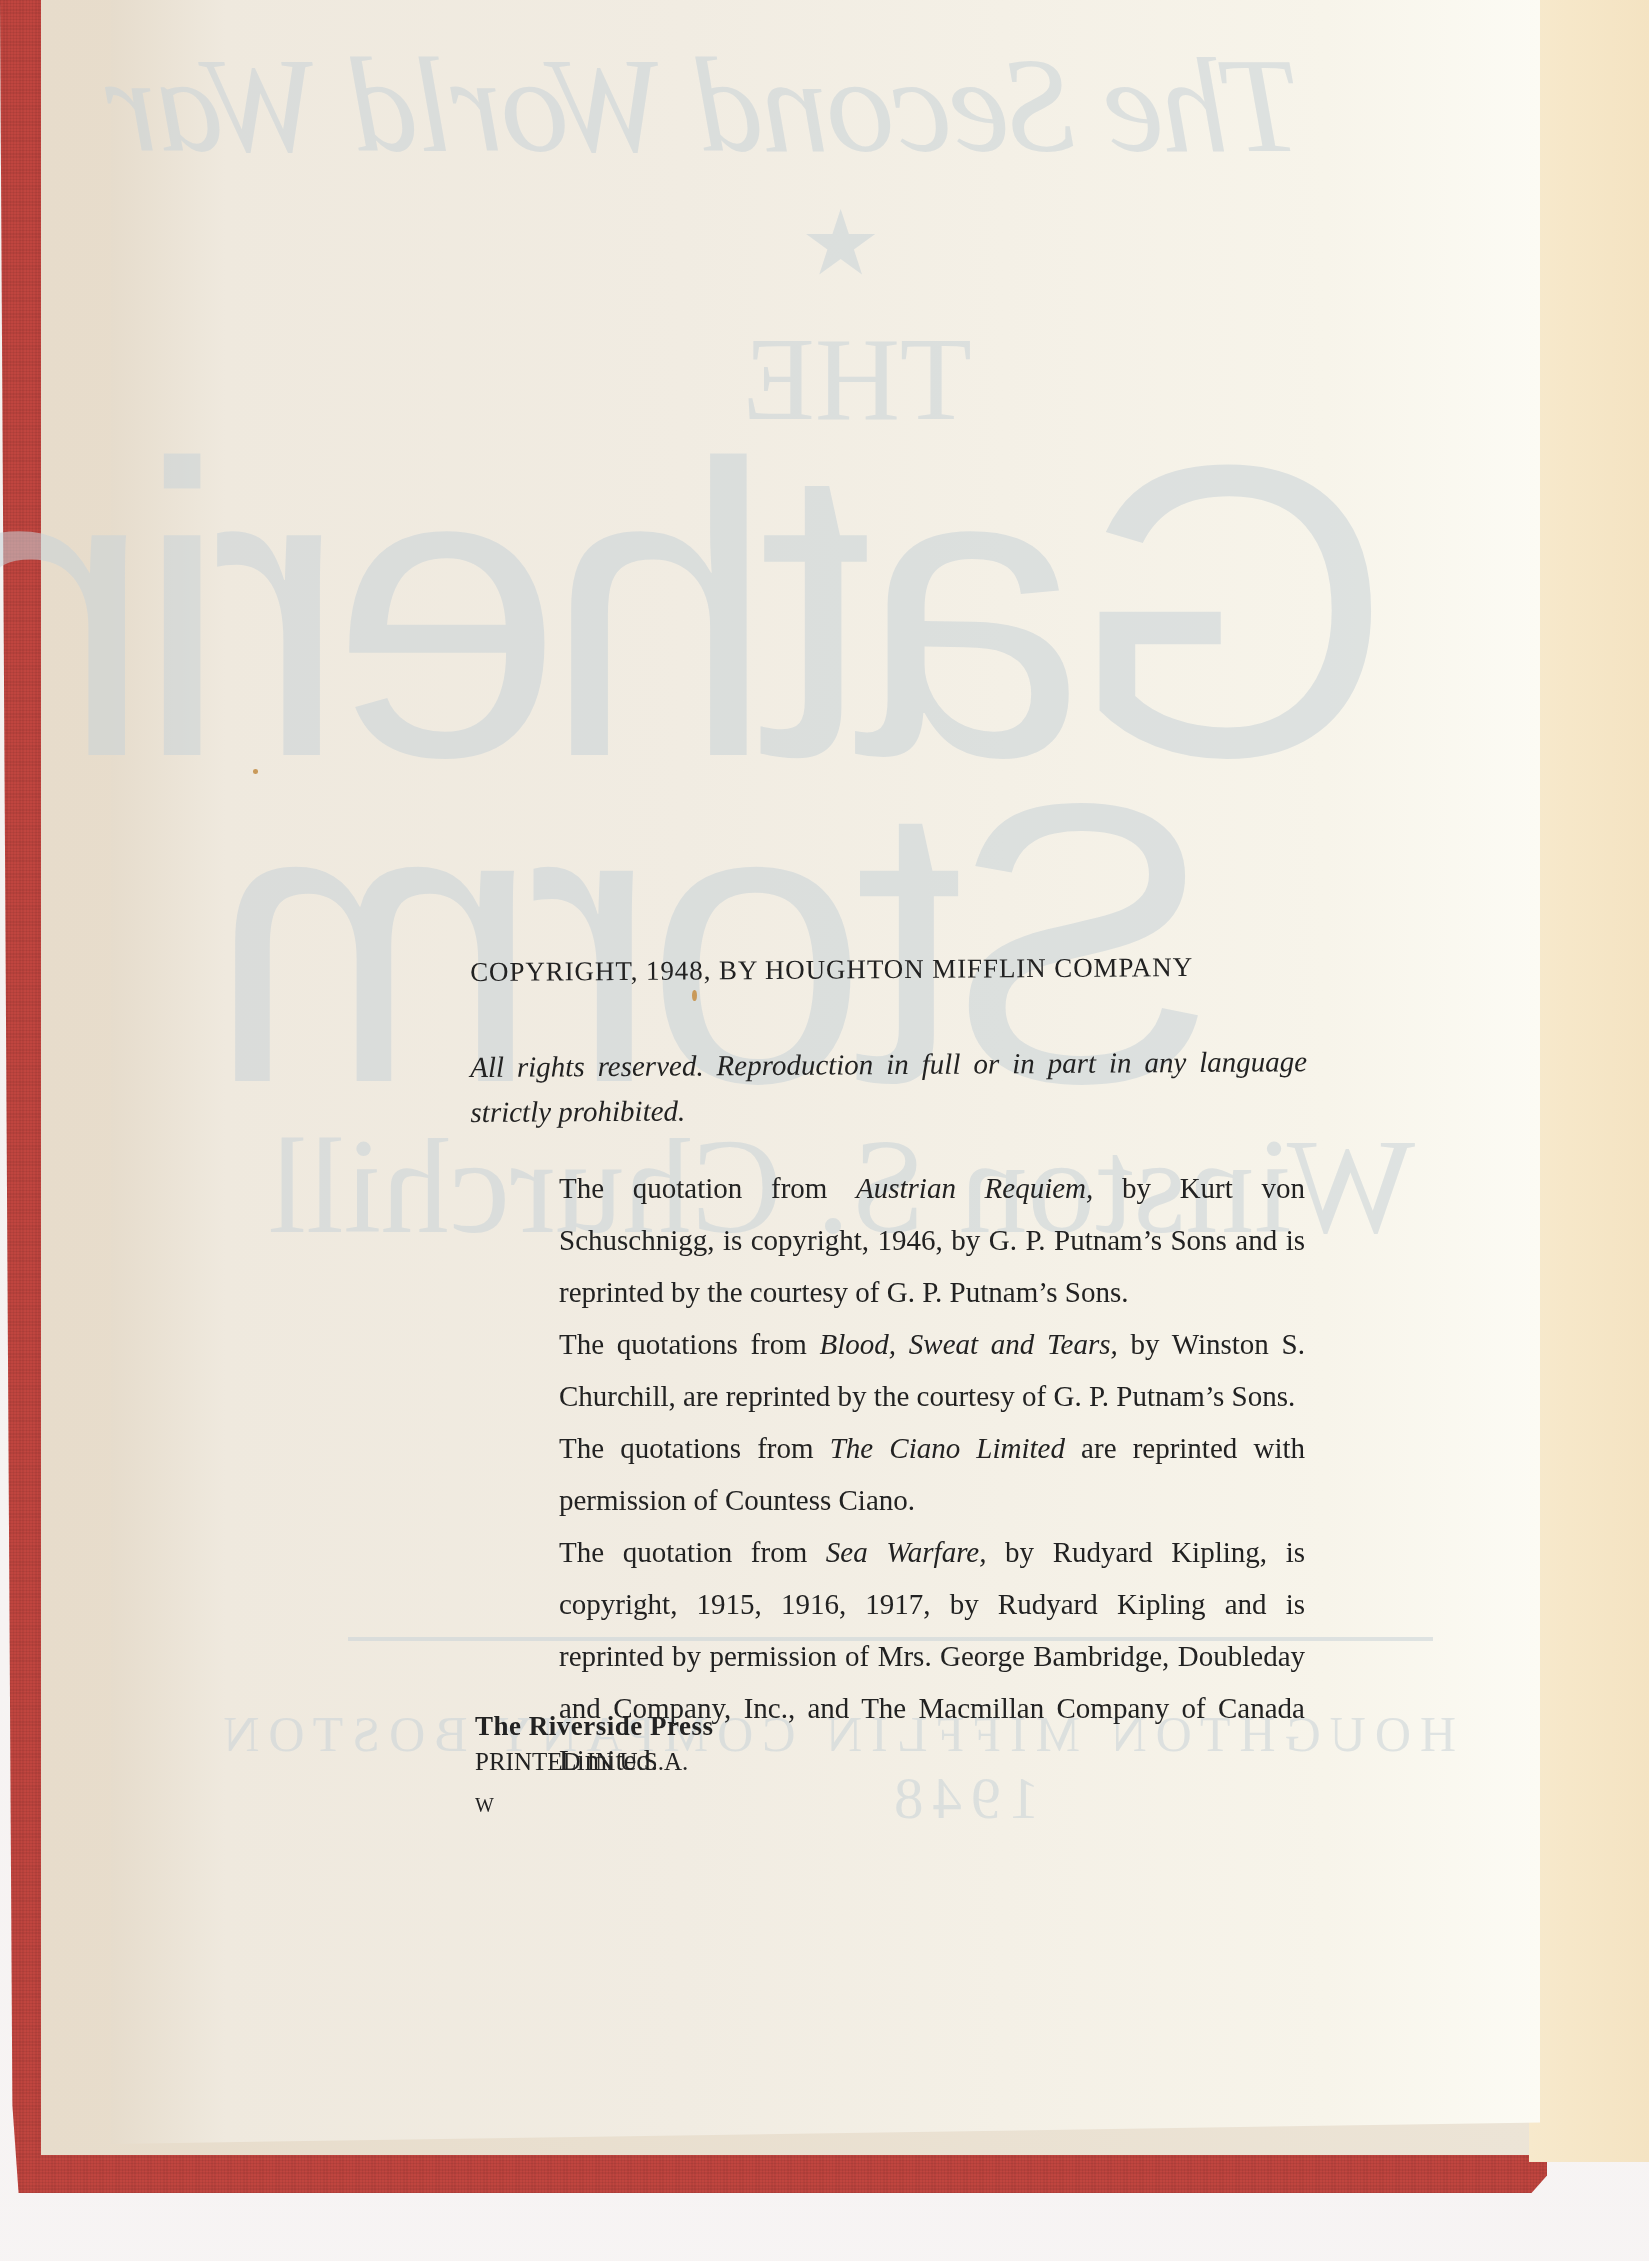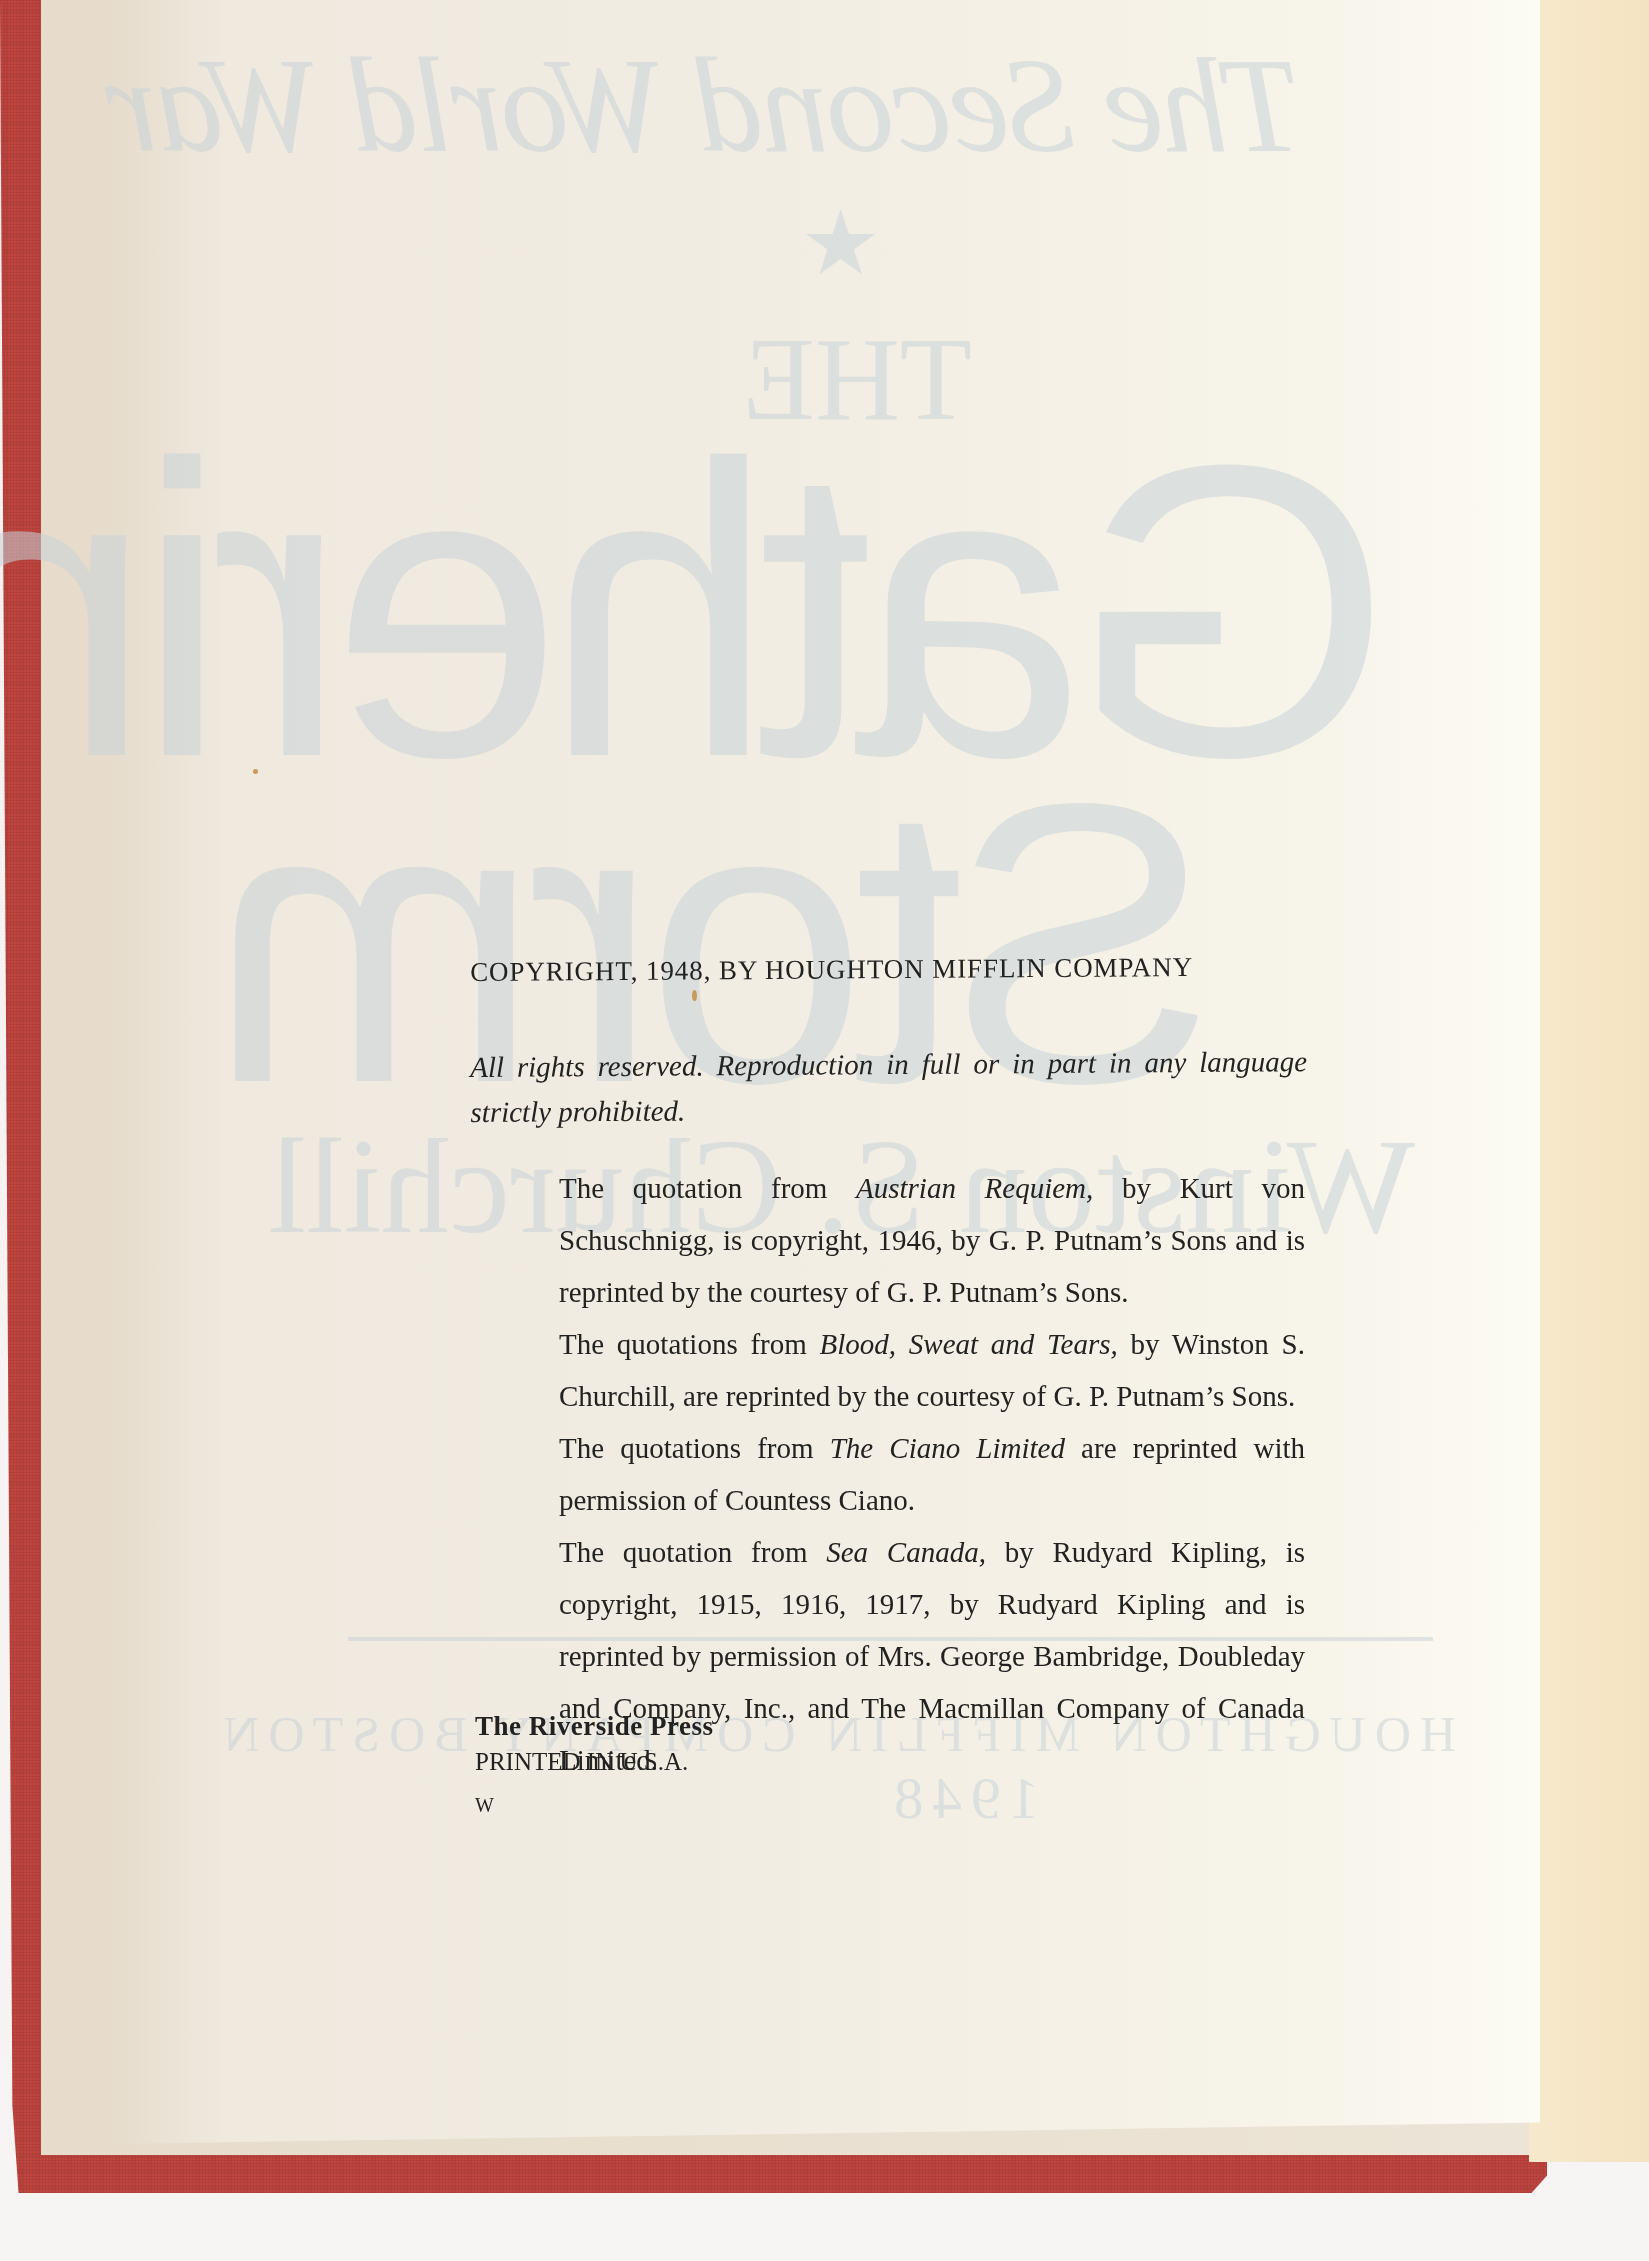--- a/index.html
+++ b/index.html
@@ -97,21 +97,21 @@
   <div class="st st-year">1948</div>
 </div>
 
 <div class="text copyright">COPYRIGHT, 1948, BY HOUGHTON MIFFLIN COMPANY</div>
 <div class="text rights">All rights reserved. Reproduction in full or in part in any language strictly prohibited.</div>
 
 <div class="text permissions">
   <p><span>The quotation from </span><em>Austrian Requiem,</em><span> by Kurt von Schuschnigg, is copyright, 1946, by G. P. Putnam’s Sons and is reprinted by the courtesy of G. P. Putnam’s Sons.</span></p>
   <p><span>The quotations from </span><em>Blood, Sweat and Tears,</em><span> by Winston S. Churchill, are reprinted by the courtesy of G. P. Putnam’s Sons.</span></p>
   <p><span>The quotations from </span><em>The Ciano Limited</em><span> are reprinted with permission of Countess Ciano.</span></p>
-  <p><span>The quotation from </span><em>Sea Canada,</em><span> by Rudyard Kipling, is copyright, 1915, 1916, 1917, by Rudyard Kipling and is reprinted by permission of Mrs. George Bambridge, Doubleday and Company, Inc., and The Macmillan Company of Canada Limited.</span></p>
+  <p><span>The quotation from </span><em>Sea Warfare,</em><span> by Rudyard Kipling, is copyright, 1915, 1916, 1917, by Rudyard Kipling and is reprinted by permission of Mrs. George Bambridge, Doubleday and Company, Inc., and The Macmillan Company of Canada Limited.</span></p>
 </div>
 
 <div class="text colophon">
   <div class="blackletter">The Riverside Press</div>
   <div>PRINTED IN U.S.A.</div>
   <div class="signature">W</div>
 </div>
 
 <div class="spot" style="left:692px;top:990px;width:4.5px;height:11px;"></div>
 <div class="spot" style="left:253px;top:769px;width:5.4px;height:4.5px;"></div>

